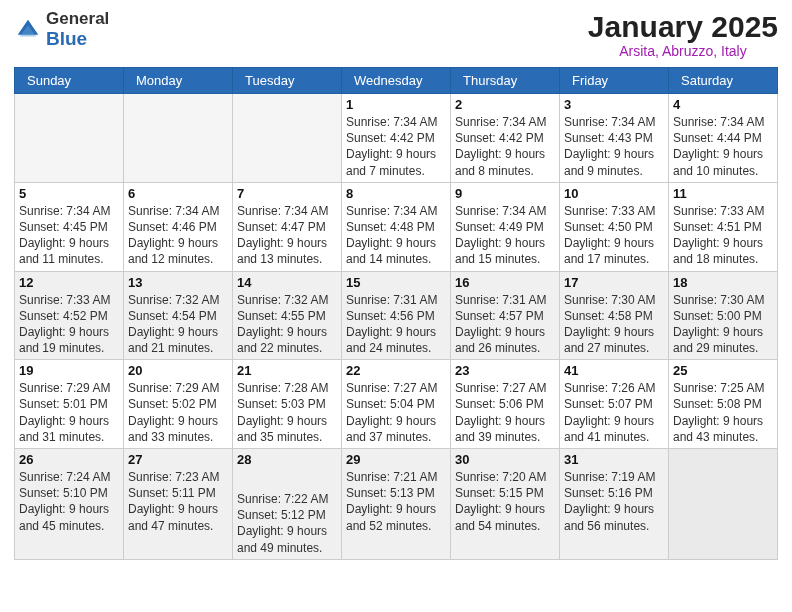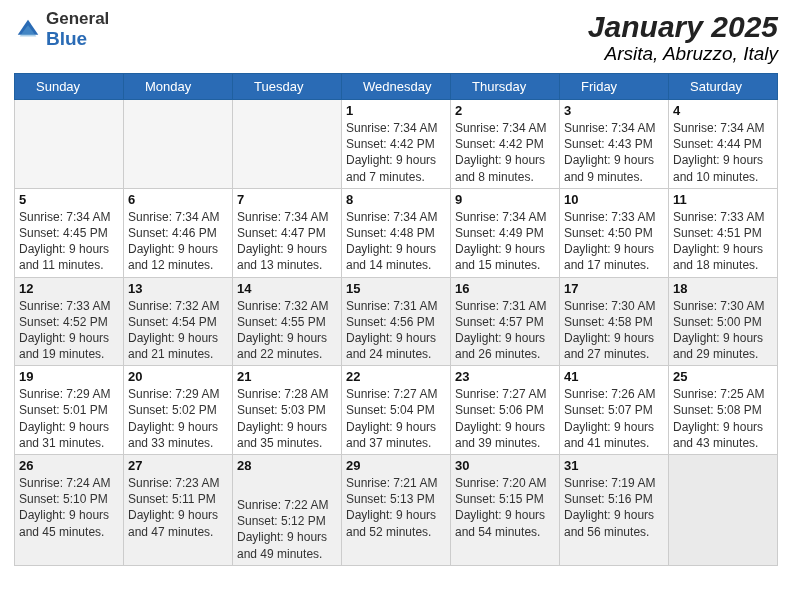--- a/index.html
+++ b/index.html
@@ -41,45 +41,44 @@
     .logo-blue {
       font-size: 19px;
       font-weight: bold;
       color: #2a6bb5;
     }
     .logo-icon {
       width: 28px;
       height: 28px;
     }
     .title-block {
-      text-align: right;
-      font-style: italic;
+      text-align: center;
     }
     .month-year {
       font-size: 30px;
       font-weight: bold;
       color: #222;
       line-height: 1.1;
     }
     .location {
-      font-size: 19px;
-      color: #000000;
+      font-size: 14px;
+      color: #a21caf;
     }
     .calendar {
       flex: 1;
       border: 1px solid #ccc;
       border-collapse: collapse;
       width: 100%;
       table-layout: fixed;
     }
     .calendar th {
       background: #2a6bb5;
       color: #fff;
       font-size: 13px;
-      padding: 5px 21px;
+      padding: 5px 12px;
       text-align: left;
       border: 1px solid #2060a0;
       font-weight: normal;
     }
     .calendar td {
       border: 1px solid #ccc;
       vertical-align: top;
       padding: 3px 4px;
       font-size: 10.5px;
       color: #333;

